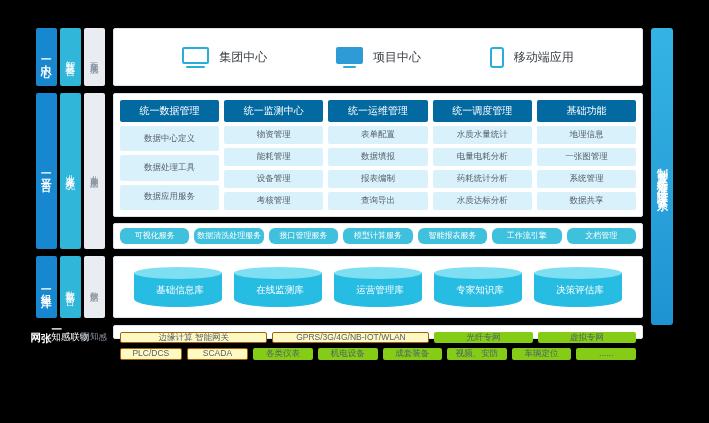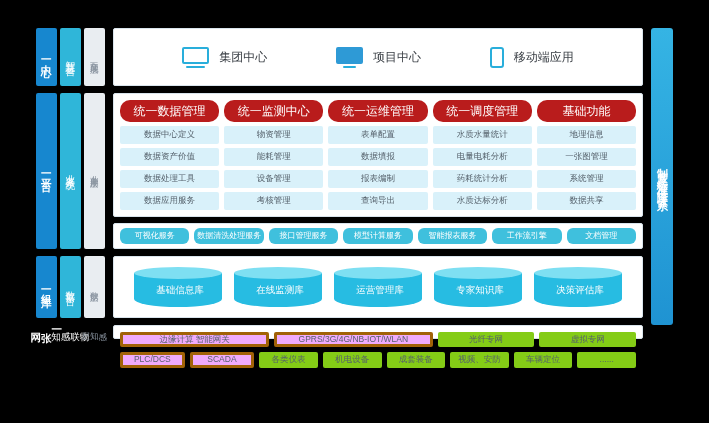--- a/index.html
+++ b/index.html
@@ -30,35 +30,35 @@
   .icon{display:flex;flex-direction:column;align-items:center}
   .screen{width:27px;height:17px;border:2px solid #29aedb;border-radius:2px}
   .screen.filled{background:#2e9ad6;border-color:#2e9ad6}
   .base{width:13px;height:2px;background:#29aedb;margin-top:2px;border-radius:1px}
   .base.wide{width:19px}
   .phone{width:14px;height:21px;border:2px solid #29aedb;border-radius:3px}
   
   .biz{display:flex;flex-direction:column;gap:6px}
   .columns{flex:1;display:flex;gap:5px;padding:6px}
   .col{flex:1;display:flex;flex-direction:column;gap:4px;min-width:0}
-  .col-header{height:22px;background:#b91c1c;color:#fff;font-size:12px;display:flex;align-items:center;justify-content:center;border-radius:10px;white-space:nowrap}
+  .col-header{height:22px;background:#0369a1;color:#fff;font-size:10px;display:flex;align-items:center;justify-content:center;border-radius:2px;white-space:nowrap}
   .col-item{flex:1;background:#d9f1fa;color:#55616b;font-size:8.5px;display:flex;align-items:center;justify-content:center;border-radius:2px;white-space:nowrap}
   .services{height:26px;display:flex;gap:5px;padding:4px 6px}
   .service{flex:1;background:#3fc0dd;color:#fff;font-size:8px;display:flex;align-items:center;justify-content:center;border-radius:6px;white-space:nowrap;overflow:hidden}
   
   .dbs{display:flex;align-items:center;justify-content:space-evenly;padding:4px 8px}
   .cyl{position:relative;width:88px;height:40px;flex-shrink:0}
   .cyl .top{position:absolute;top:0;left:0;right:0;height:12px;border-radius:50%;background:#7edff2;z-index:2}
   .cyl .body{position:absolute;top:6px;left:0;right:0;bottom:0;background:#27bce2;border-radius:0 0 44px 44px / 0 0 8px 8px}
   .cyl .label{position:absolute;left:4px;right:0;top:17px;text-align:center;color:#fff;font-size:9.5px;z-index:3}
   
   .perception{display:flex;flex-direction:column;gap:5px;padding:6px}
   .p-row{flex:1;display:flex;gap:5px}
   .p-box{display:flex;align-items:center;justify-content:center;font-size:8.5px;color:#55616b;border-radius:2px;background:#84cc16;text-align:center;line-height:1.1;padding:0 2px;min-width:0}
-  .p-box.outline{background:#f0abfc;border:3px solid #a16207}
+  .p-box.outline{background:#fef9c3;border:1px solid #a16207}
   .p-box.w15{flex:1.5}.p-box.w16{flex:1.6}.p-box.w1{flex:1}
   
   .right-bar{width:22px;background:linear-gradient(180deg,#35b4e4,#1f93d2);border-radius:3px;display:flex;align-items:center;justify-content:center;flex-shrink:0}
   .right-bar span{writing-mode:vertical-rl;text-orientation:upright;color:#fff;font-size:11px;font-weight:bold;letter-spacing:4px}
 </style>
 </head>
 <body>
 
 <div class="frame">
   <div class="inner">
@@ -106,21 +106,20 @@
             <span>业务系统</span>
           </div>
         <div class="strip layer">
             <span>业务应用层</span>
           </div>
         <div class="content biz">
           <div class="panel columns">
             <div class="col">
               <div class="col-header">统一数据管理</div>
               <div class="col-item">数据中心定义</div>
-              <div class="col-item">数据资产价值</div>
               <div class="col-item">数据处理工具</div>
               <div class="col-item">数据应用服务</div>
             </div>
             <div class="col">
               <div class="col-header">统一监测中心</div>
               <div class="col-item">物资管理</div>
               <div class="col-item">能耗管理</div>
               <div class="col-item">设备管理</div>
               <div class="col-item">考核管理</div>
             </div>

